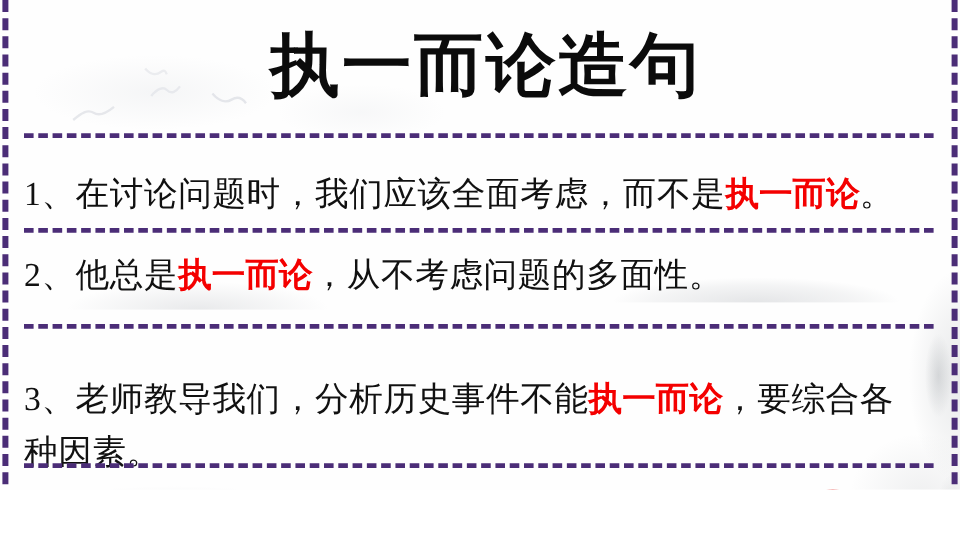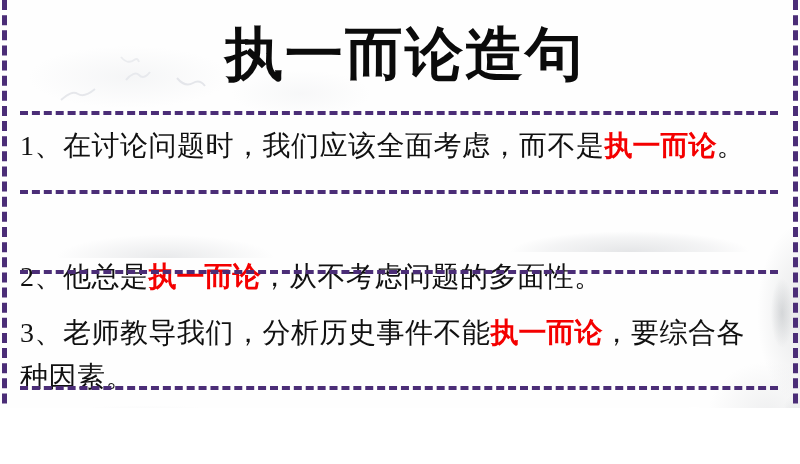--- a/index.html
+++ b/index.html
@@ -139,22 +139,22 @@
   .sentence {
     position: absolute;
     left: 20px;
     width: 748px;
     font-family: "Liberation Serif", "DejaVu Serif", serif;
     font-size: 28px;
     line-height: 44px;
     color: #111111;
     letter-spacing: 0.5px;
   }
-  .s1 { top: 124px; }
-  .s2 { top: 207px; margin-top: 48px; }
+  .s1 { top: 140px; }
+  .s2 { top: 207px; }
   .s3 { top: 288px; margin-top: 23px; }
 
   .idiom {
     color: #f40000;
     font-weight: bold;
     font-family: "DejaVu Serif", "Liberation Serif", serif;
     letter-spacing: 0;
   }
 
   

